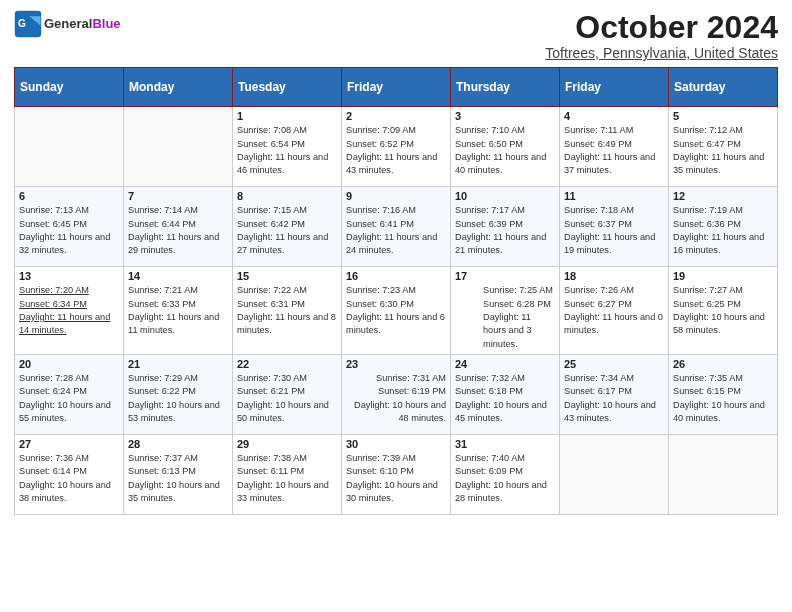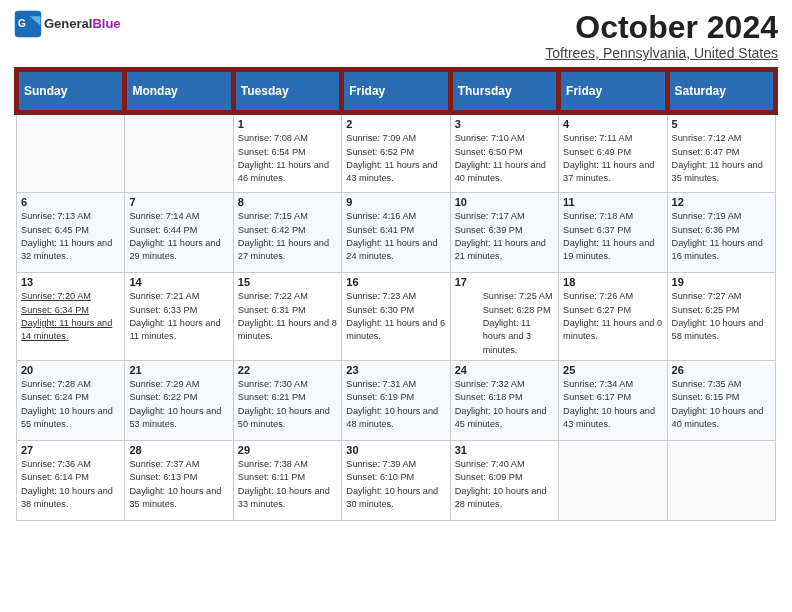--- a/index.html
+++ b/index.html
@@ -57,21 +57,21 @@
       width: 100%;
       border-collapse: collapse;
       table-layout: fixed;
     }
     .calendar th {
       background: #2a6db5;
       color: #fff;
       text-align: left;
       padding: 12px 5px;
       font-size: 12px;
-      border: 5px solid #7f1d1d;
+      border: 1px solid #7f1d1d;
     }
     .calendar td {
       vertical-align: top;
       border: 1px solid #ccc;
       padding: 3px 4px;
       font-size: 9.5px;
       color: #333;
       height: 80px;
       background: #fff;
     }
@@ -180,21 +180,21 @@
 Daylight: 11 hours and 29 minutes.</div>
           </td>
           <td>
             <span class="day-num">8</span>
             <div class="day-info" style="white-space: pre-line;">Sunrise: 7:15 AM
 Sunset: 6:42 PM
 Daylight: 11 hours and 27 minutes.</div>
           </td>
           <td>
             <span class="day-num">9</span>
-            <div class="day-info" style="white-space: pre-line;">Sunrise: 4:16 AM
+            <div class="day-info" style="white-space: pre-line;">Sunrise: 7:16 AM
 Sunset: 6:41 PM
 Daylight: 11 hours and 24 minutes.</div>
           </td>
           <td>
             <span class="day-num">10</span>
             <div class="day-info" style="white-space: pre-line;">Sunrise: 7:17 AM
 Sunset: 6:39 PM
 Daylight: 11 hours and 21 minutes.</div>
           </td>
           <td>
@@ -268,21 +268,21 @@
 Daylight: 10 hours and 53 minutes.</div>
           </td>
           <td>
             <span class="day-num">22</span>
             <div class="day-info" style="white-space: pre-line;">Sunrise: 7:30 AM
 Sunset: 6:21 PM
 Daylight: 10 hours and 50 minutes.</div>
           </td>
           <td>
             <span class="day-num">23</span>
-            <div class="day-info" style="white-space: pre-line;">Sunrise: 7:31 AM
+            <div class="day-info" style="white-space: pre-line; text-align: right;">Sunrise: 7:31 AM
 Sunset: 6:19 PM
 Daylight: 10 hours and 48 minutes.</div>
           </td>
           <td>
             <span class="day-num">24</span>
             <div class="day-info" style="white-space: pre-line;">Sunrise: 7:32 AM
 Sunset: 6:18 PM
 Daylight: 10 hours and 45 minutes.</div>
           </td>
           <td>

